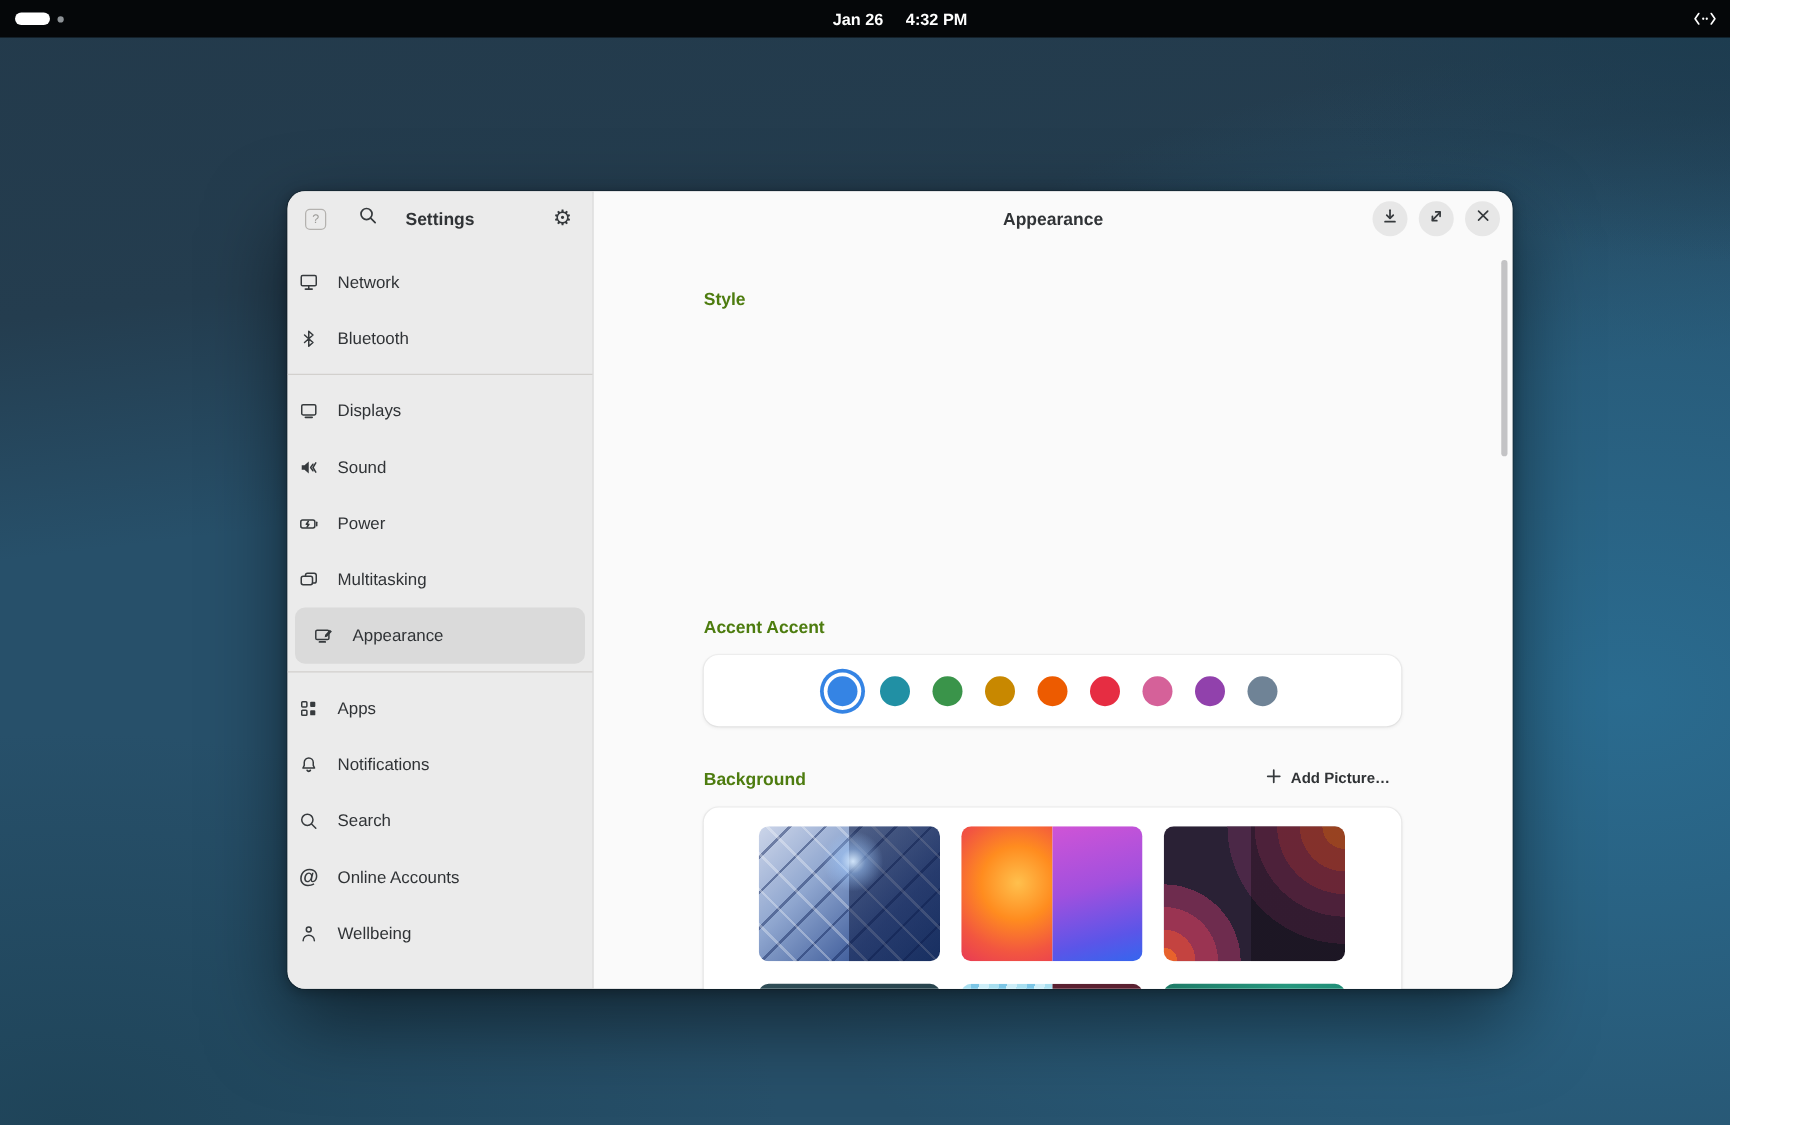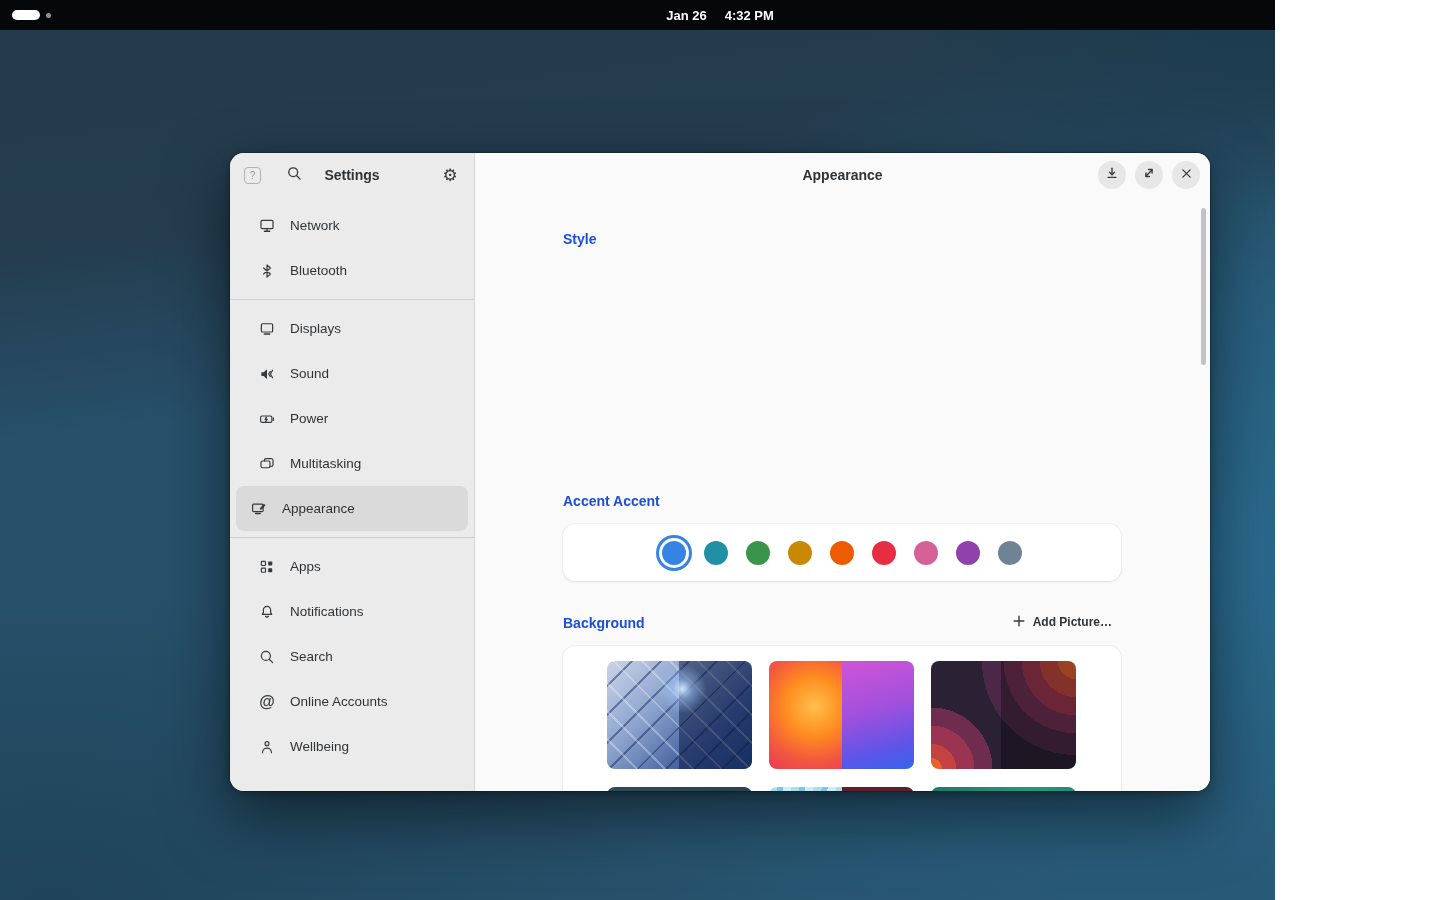--- a/index.html
+++ b/index.html
@@ -1,19 +1,19 @@
 <!DOCTYPE html>
 <html><head>
 <meta charset="utf-8">
 <style>
   * { margin:0; padding:0; box-sizing:border-box; }
   html,body { width:1440px; height:900px; overflow:hidden; }
   body { font-family:"Liberation Sans","DejaVu Sans",sans-serif; color:#2e3436; }
 
-  .screen { position:relative; width:1275px; height:900px; overflow:hidden;
+  .screen { position:relative; width:1384px; height:900px; overflow:hidden;
     background-color:#27506a;
     background-image:
       radial-gradient(ellipse 520px 300px at 100% 0%, #1c3c50 0%, rgba(28,60,80,0) 70%),
       radial-gradient(ellipse 1050px 720px at 94% 62%, #2a6b8f 0%, rgba(42,107,143,0) 72%),
       radial-gradient(ellipse 760px 420px at 4% 100%, #1f4459 0%, rgba(31,68,89,0) 75%),
       linear-gradient(173deg, #233a4b 0%, #243d4f 24%, rgba(36,61,79,0) 42%);
   }
 
   
   .topbar { position:absolute; left:0; top:0; width:1440px; height:30px; background:#050709; }
@@ -33,34 +33,34 @@
   .sidebar { position:absolute; left:0; top:0; width:245px; height:100%; background:#ebebeb; border-right:1px solid #d7d7d7; }
   .sb-header { position:relative; height:44px; }
   .help-badge { position:absolute; left:14px; top:14px; width:17px; height:17px; border:1px solid #b4b2af;
     border-radius:4px; color:#9a9996; font-size:10px; line-height:15px; text-align:center; }
   .sb-search { position:absolute; left:52px; top:10px; width:24px; height:24px; display:flex; align-items:center; justify-content:center; border-radius:6px; }
   .sb-title { position:absolute; left:0; right:0; top:0; height:44px; line-height:44px; text-align:center;
     font-size:14px; font-weight:700; color:#303336; }
   .sb-menu { position:absolute; right:12px; top:10px; width:24px; height:24px; display:flex; align-items:center; justify-content:center; border-radius:6px; font-size:17px; color:#363a3d; }
 
   .sb-list { position:absolute; left:0; top:50px; right:0; }
-  .sb-item { height:45px; display:flex; align-items:center; gap:14px; padding-left:28px; font-size:13.5px; color:#303336; }
+  .sb-item { height:45px; display:flex; align-items:center; gap:14px; padding-left:8px; font-size:13.5px; color:#303336; }
   .sb-item .ic { width:18px; height:18px; display:flex; align-items:center; justify-content:center; }
   .sb-item.selected { background:#dadada; border-radius:8px; margin:0 6px; padding-left:14px; }
   .sb-sep { height:1px; background:#d2d0cd; margin:6px 0; }
   .sb-item .at-glyph { font-size:16px; font-weight:700; color:#363a3d; line-height:18px; }
 
   
   .main { position:absolute; left:245px; top:0; width:735px; height:100%; background:#fafafa; }
   .main-header { position:relative; height:44px; }
   .main-title { position:absolute; left:0; right:0; top:0; height:44px; line-height:44px; text-align:center; font-size:14px; font-weight:700; color:#303336; }
   .win-controls { position:absolute; right:10px; top:8px; display:flex; gap:9px; }
   .wc-btn { width:28px; height:28px; border-radius:50%; background:#e7e7e7; display:flex; align-items:center; justify-content:center; }
 
-  .section-label { position:absolute; font-size:14px; font-weight:700; color:#1d4ed8; }
+  .section-label { position:absolute; font-size:14px; font-weight:700; color:#4d7c0f; }
   .card { position:absolute; left:88px; width:558px; background:#ffffff; border-radius:12px;
     box-shadow:0 1px 3px rgba(0,0,0,.07), 0 0 0 1px rgba(0,0,0,.04); }
 
   
   .card-style { top:110px; height:197px; }
   .style-ring { position:absolute; left:87px; top:16px; width:182px; height:140px;
     border:3px solid #3584e4; border-radius:17px; padding:4px; }
   .thumb { border-radius:10px; overflow:hidden; position:relative; }
   .thumb-default { width:168px; height:126px;
     background:

